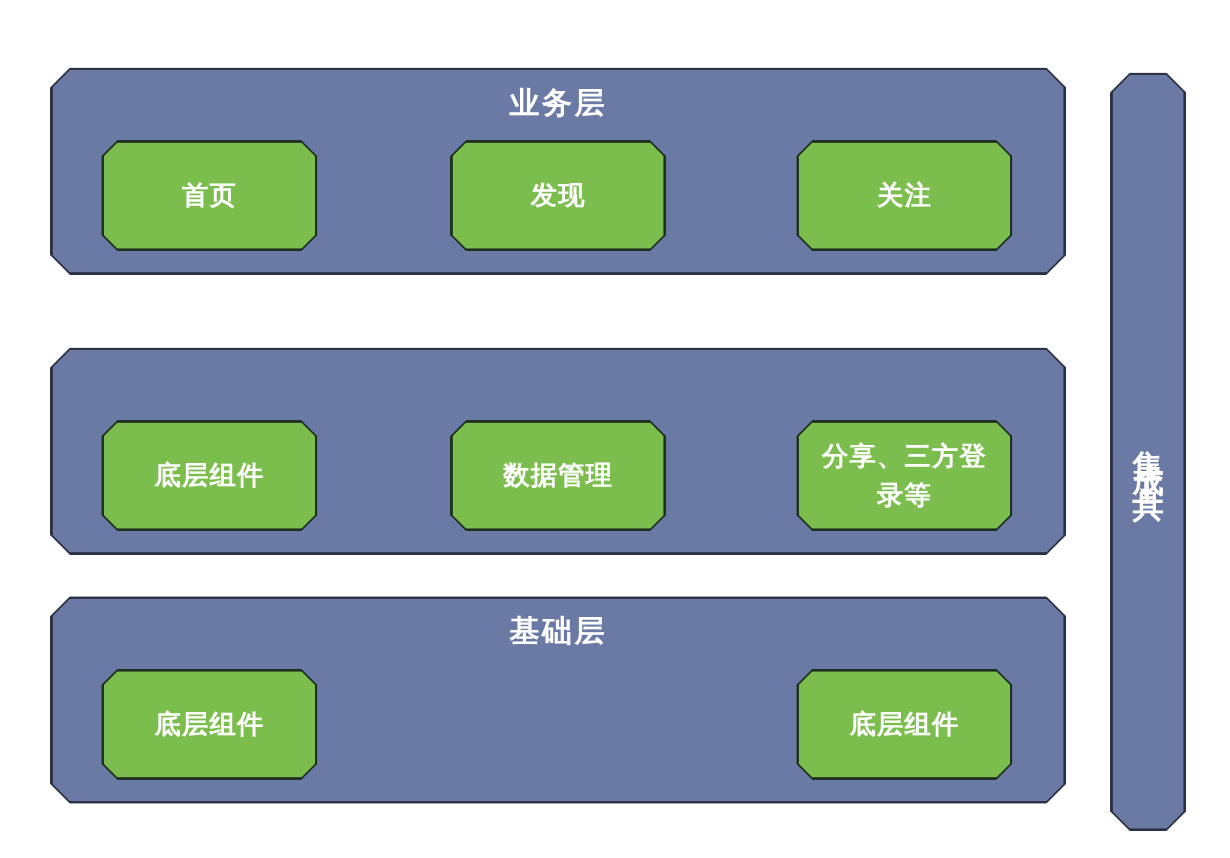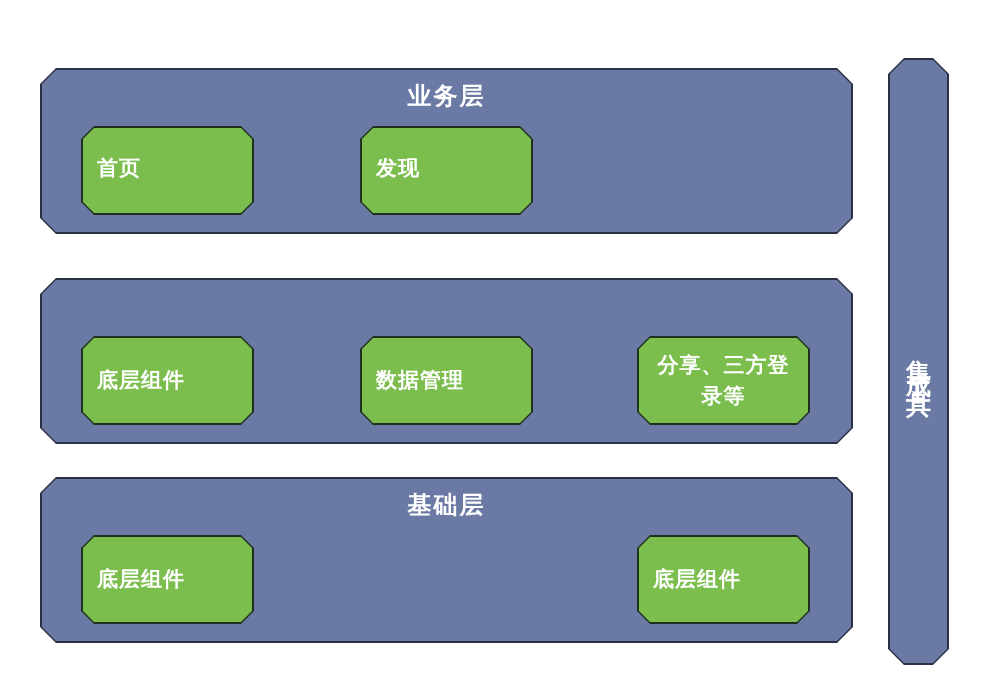--- a/index.html
+++ b/index.html
@@ -26,42 +26,42 @@
                       calc(100% - 16px) 100%,16px 100%,0 calc(100% - 16px),0 16px);
   }
   .oct-fill{
     position:absolute;inset:2px;
     background:var(--layer_fill);
     clip-path:polygon(14px 0,calc(100% - 14px) 0,100% 14px,100% calc(100% - 14px),
                       calc(100% - 14px) 100%,14px 100%,0 calc(100% - 14px),0 14px);
   }
 
   .layer{left:40px;width:813px;height:166px;}
-  .layer-1{top:68px;font-family:Liberation Mono, monospace;}
+  .layer-1{top:54px;}
   .layer-2{top:278px;}
   .layer-3{top:477px;}
 
   .layer-title{
     position:absolute;top:12px;left:0;width:100%;
     text-align:center;color:var(--text);
     font-size:24px;font-weight:bold;letter-spacing:2px;z-index:3;
   }
 
   .node{
     width:173px;height:89px;top:58px;
     background:var(--box_border);
     clip-path:polygon(13px 0,calc(100% - 13px) 0,100% 13px,100% calc(100% - 13px),
                       calc(100% - 13px) 100%,13px 100%,0 calc(100% - 13px),0 13px);
     z-index:2;
   }
   .node .oct-fill{
     background:var(--box_fill);
     clip-path:polygon(11px 0,calc(100% - 11px) 0,100% 11px,100% calc(100% - 11px),
                       calc(100% - 11px) 100%,11px 100%,0 calc(100% - 11px),0 11px);
-    display:flex;align-items:center;
+    display:flex;align-items:center;justify-content:center;
   }
   .node-label{
     color:var(--text);font-size:21px;font-weight:bold;
     text-align:center;line-height:1.45;letter-spacing:1px;
     padding:0 14px;
   }
   .node-col-1{left:41px;}
   .node-col-2{left:320px;padding-left:19px;}
   .node-col-3{left:597px;}
 
@@ -84,20 +84,25 @@
     <div class="oct-fill"></div>
     <div class="layer-title">业务层</div>
     <div class="oct node node-col-1">
       <div class="oct-fill">
         <span class="node-label">首页</span>
       </div>
     </div>
     <div class="oct node node-col-2">
       <div class="oct-fill">
         <span class="node-label">发现</span>
+      </div>
+    </div>
+    <div class="oct node node-col-3">
+      <div class="oct-fill">
+        <span class="node-label">关注</span>
       </div>
     </div>
   </div>
 
   <div class="oct layer layer-2">
     <div class="oct-fill"></div>
     <div class="oct node node-col-1">
       <div class="oct-fill">
         <span class="node-label">底层组件</span>
       </div>

